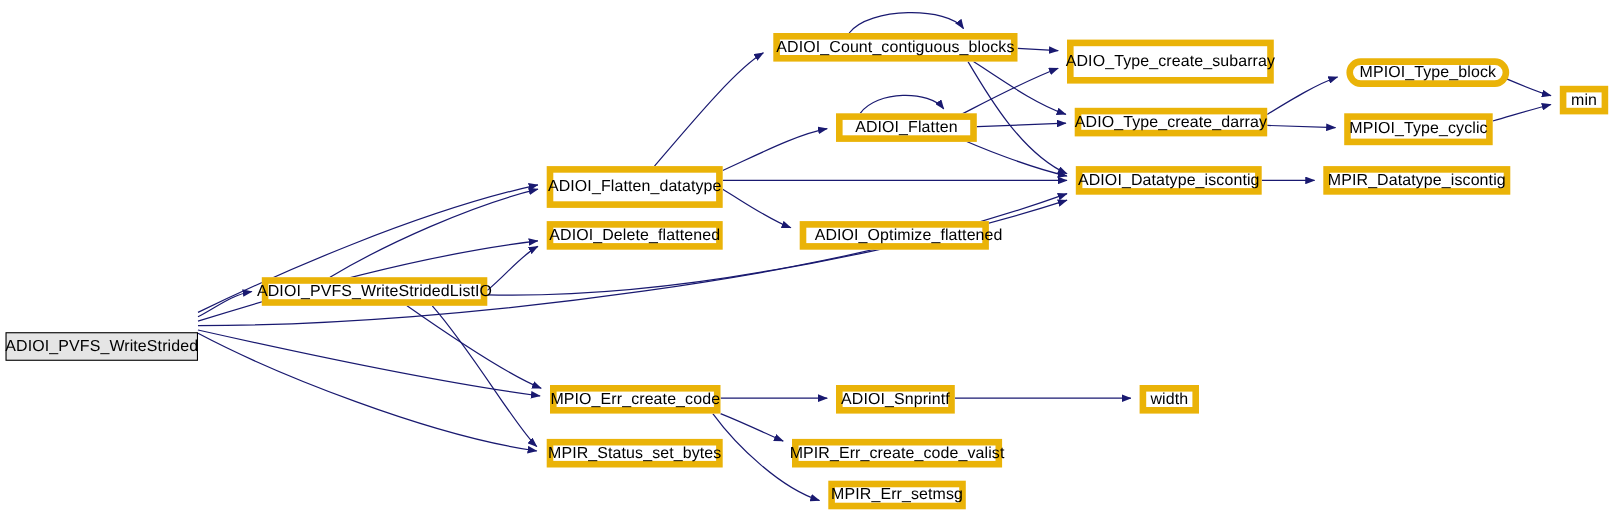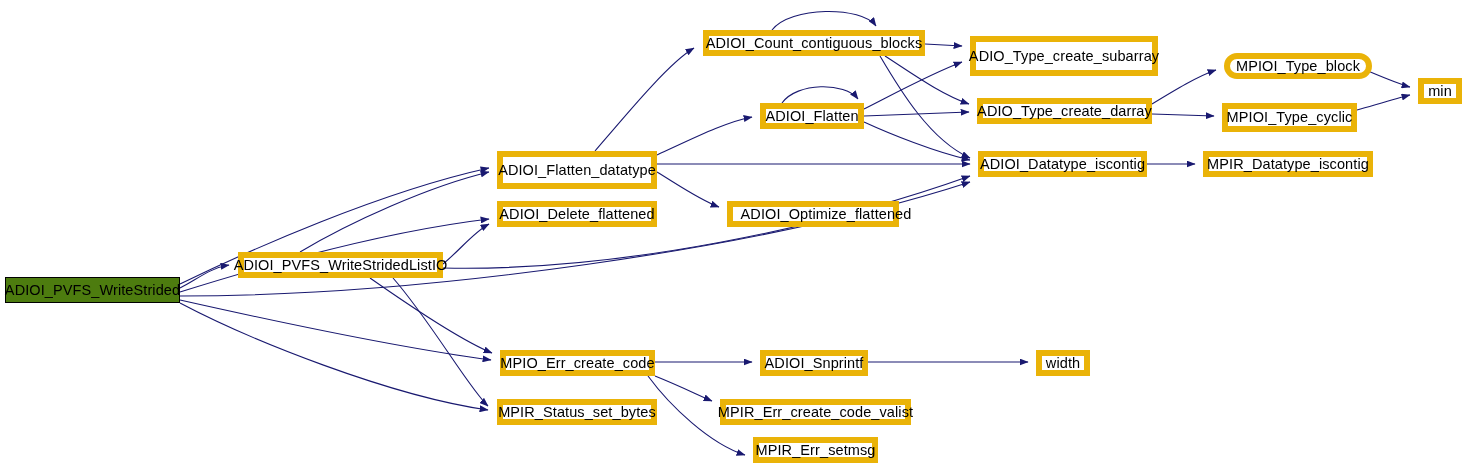--- a/index.html
+++ b/index.html
@@ -33,22 +33,23 @@
     color: #000000;
     font-size: 14.5px;
     line-height: 1;
     display: flex;
     align-items: center;
     justify-content: center;
     white-space: nowrap;
     letter-spacing: 0.1px;
   }
   .gnode.highlight {
-    background: #4d7c0f;
+    background: #e5e5e5;
     border: 1px solid #000000;
+    margin-top: 25px;
   }
   .gnode .nlabel {
     display: block;
     padding: 0 7px;
   }
 </style>
 </head>
 <body>
 
 <div id="canvas">
@@ -102,21 +103,21 @@
       </div>
       <div class="gnode" style="left: 497px; top: 151px; width: 160px; height: 38px;">
         <span class="nlabel">ADIOI_Flatten_datatype</span>
       </div>
       <div class="gnode" style="left: 497px; top: 201px; width: 160px; height: 26px;">
         <span class="nlabel">ADIOI_Delete_flattened</span>
       </div>
       <div class="gnode" style="left: 703px; top: 30px; width: 222px; height: 26px;">
         <span class="nlabel">ADIOI_Count_contiguous_blocks</span>
       </div>
-      <div class="gnode" style="left: 760px; top: 103px; width: 104px; height: 26px;">
+      <div class="gnode" style="left: 760px; top: 103px; width: 128px; height: 26px;">
         <span class="nlabel">ADIOI_Flatten</span>
       </div>
       <div class="gnode" style="left: 727px; top: 201px; width: 172px; height: 26px; padding-left: 26px;">
         <span class="nlabel">ADIOI_Optimize_flattened</span>
       </div>
       <div class="gnode" style="left: 970px; top: 36px; width: 188px; height: 40px;">
         <span class="nlabel">ADIO_Type_create_subarray</span>
       </div>
       <div class="gnode" style="left: 977px; top: 98px; width: 175px; height: 26px;">
         <span class="nlabel">ADIO_Type_create_darray</span>

